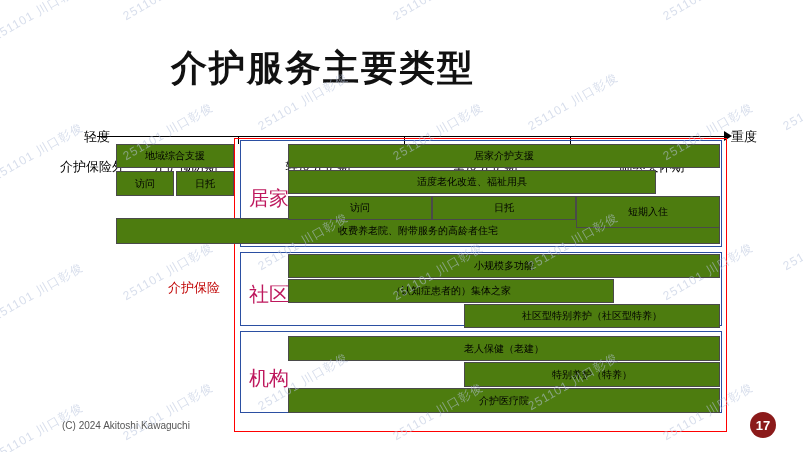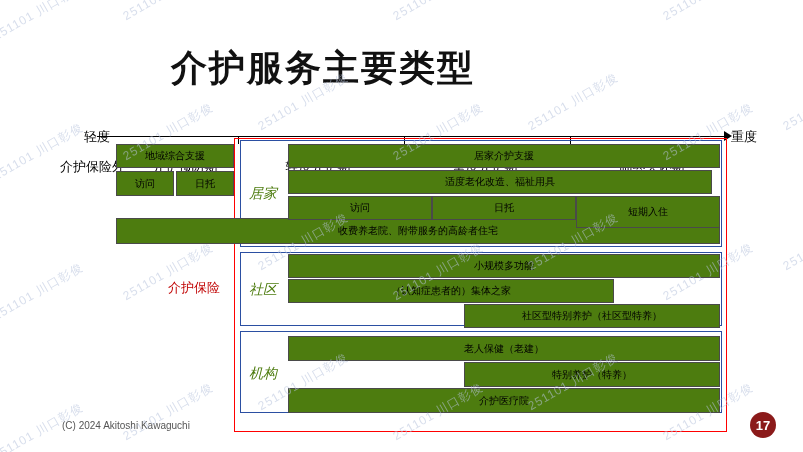--- a/index.html
+++ b/index.html
@@ -99,25 +99,24 @@
   }
   .group-blue {
     position:absolute;
     box-sizing:border-box;
     border:1.5px solid #2b4fa2;
     z-index:3;
     background:transparent;
   }
   .group-name {
     position:absolute;
-    font-size:14px;
-    color:#4d7c0f;
+    font-size:20px;
+    color:#be185d;
     z-index:5;
     white-space:nowrap;
-    font-style:italic;
   }
 
   .copyright {
     position:absolute;
     left:62px; top:420px;
     font-size:10px;
     color:#555;
     z-index:4;
     font-family:Liberation Sans, sans-serif;
   }
@@ -197,21 +196,21 @@
   <div class="group-name" style="left:249px; top:281px;">社区</div>
   <div class="group-name" style="left:249px; top:365px;">机构</div>
 
   <div class="bx" style="left:116px; top:144px; width:118px; height:24px;">地域综合支援</div>
   <div class="bx" style="left:116px; top:171px; width:58px;  height:25px;">访问</div>
   <div class="bx" style="left:176px; top:171px; width:58px;  height:25px;">日托</div>
 
   <div class="bx" style="left:116px; top:218px; width:604px; height:26px;">收费养老院、附带服务的高龄者住宅</div>
 
   <div class="bx" style="left:288px; top:144px; width:432px; height:24px;">居家介护支援</div>
-  <div class="bx" style="left:288px; top:170px; width:424px; height:24px;">适度老化改造、福祉用具</div>
+  <div class="bx" style="left:288px; top:170px; width:368px; height:24px;">适度老化改造、福祉用具</div>
   <div class="bx" style="left:288px; top:196px; width:144px; height:24px;">访问</div>
   <div class="bx" style="left:432px; top:196px; width:144px; height:24px;">日托</div>
   <div class="bx" style="left:576px; top:196px; width:144px; height:32px;">短期入住</div>
 
   <div class="bx" style="left:288px; top:254px; width:432px; height:24px;">小规模多功能</div>
   <div class="bx" style="left:288px; top:279px; width:326px; height:24px;">（认知症患者的）集体之家</div>
   <div class="bx" style="left:464px; top:304px; width:256px; height:24px;">社区型特别养护（社区型特养）</div>
 
   <div class="bx" style="left:288px; top:336px; width:432px; height:25px;">老人保健（老建）</div>
   <div class="bx" style="left:464px; top:362px; width:256px; height:25px;">特别养护（特养）</div>

